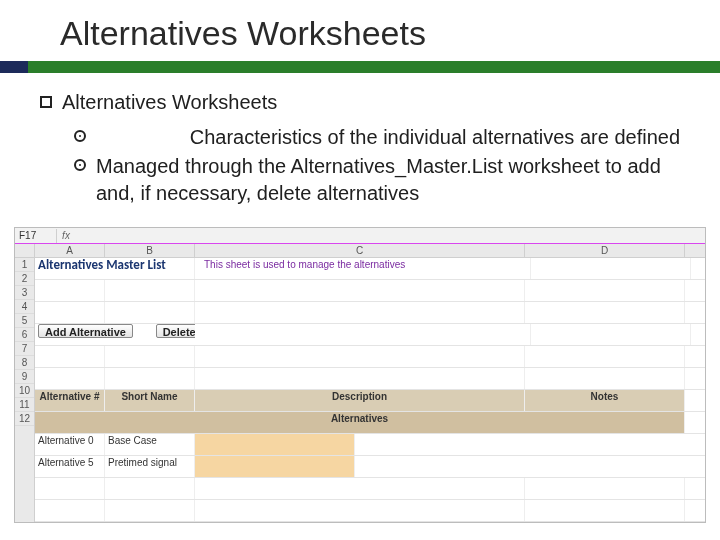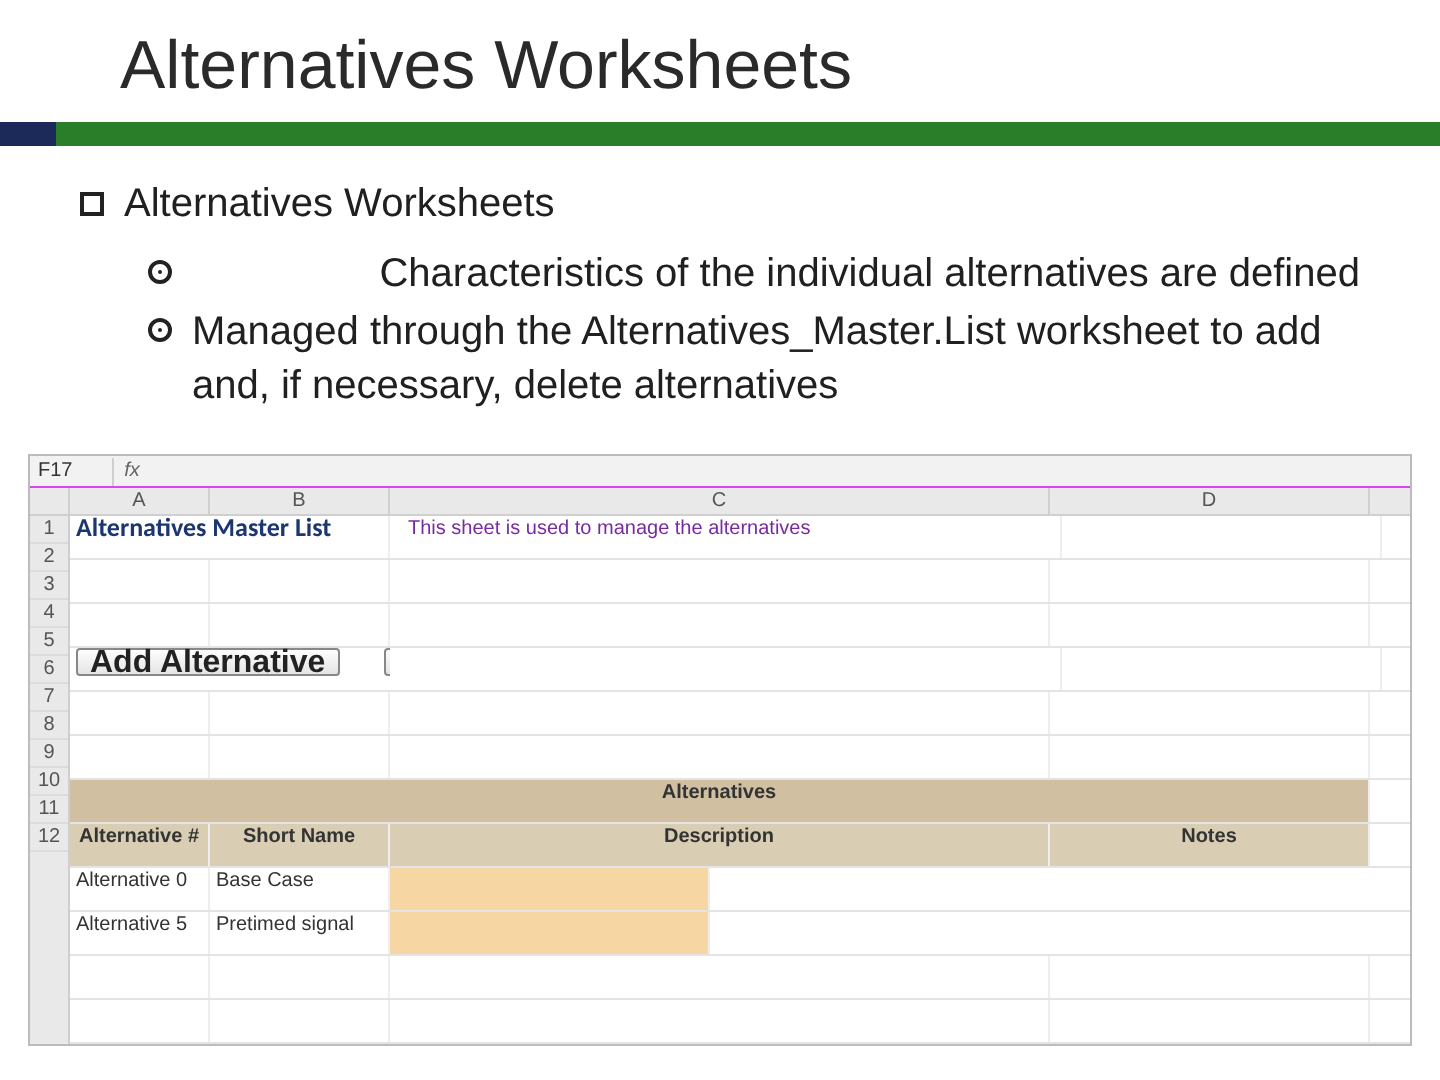--- a/index.html
+++ b/index.html
@@ -103,21 +103,21 @@
   .title-cell {
     font-family: Calibri, Arial, sans-serif;
     font-size: 13px; font-weight: 600; color: #1b3670;
   }
   .instr { color: #7a2aa0; }
   .btn {
     display: inline-block;
     border: 1px solid #888;
     background: linear-gradient(#fefefe,#e4e4e4);
     padding: 1px 6px;
-    font-size: 16px;
+    font-size: 11px;
     font-weight: 600;
     color: #222;
     height: 14px; line-height: 12px;
     border-radius: 2px;
     margin-right: 20px;
   }
   .band-head {
     background: #d0bfa0; font-weight: 600; text-align: center;
   }
   .band-cols .cell {
@@ -219,31 +219,31 @@
           <div class="cell colD"></div>
         </div>
 
       <div class="row">
           <div class="cell colA"></div>
           <div class="cell colB"></div>
           <div class="cell colC"></div>
           <div class="cell colD"></div>
         </div>
 
-      <div class="row">
-        <div class="cell band-head" style="width:650px;">Alternatives</div>
-      </div>
-
       <div class="row band-cols">
         <div class="cell colA">Alternative #</div>
         <div class="cell colB">Short Name</div>
         <div class="cell colC">Description</div>
         <div class="cell colD">Notes</div>
       </div>
 
+      <div class="row">
+        <div class="cell band-head" style="width:650px;">Alternatives</div>
+      </div>
+
       <div class="row data-row">
         <div class="cell colA">Alternative 0</div>
         <div class="cell colB">Base Case</div>
         <div class="cell colD"></div>
       </div>
 
       <div class="row data-row">
         <div class="cell colA">Alternative 5</div>
         <div class="cell colB">Pretimed signal</div>
         <div class="cell colD"></div>

